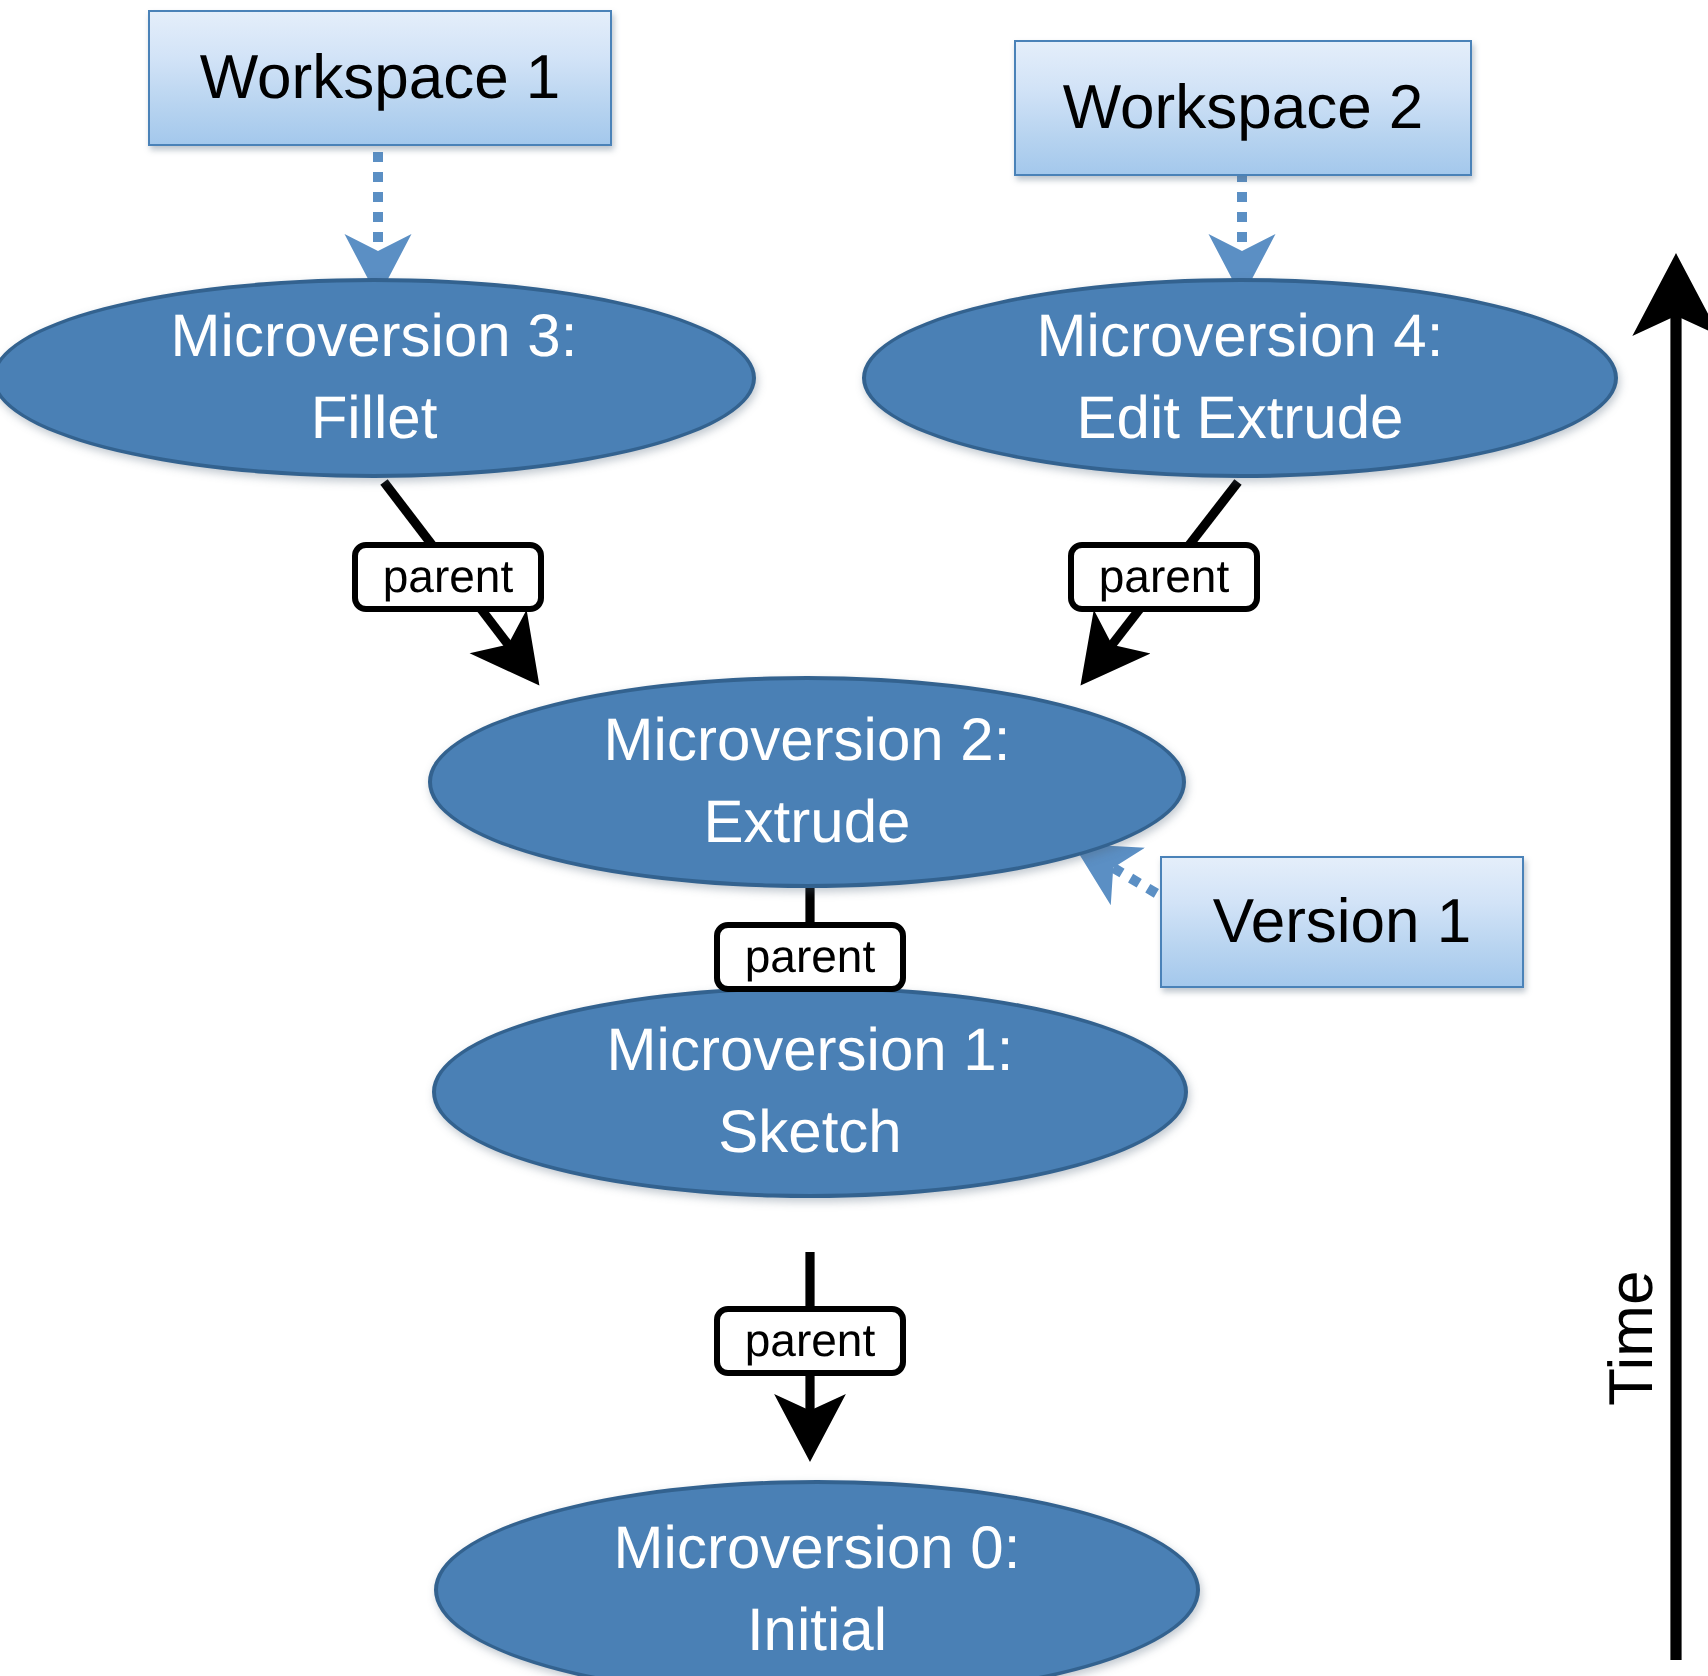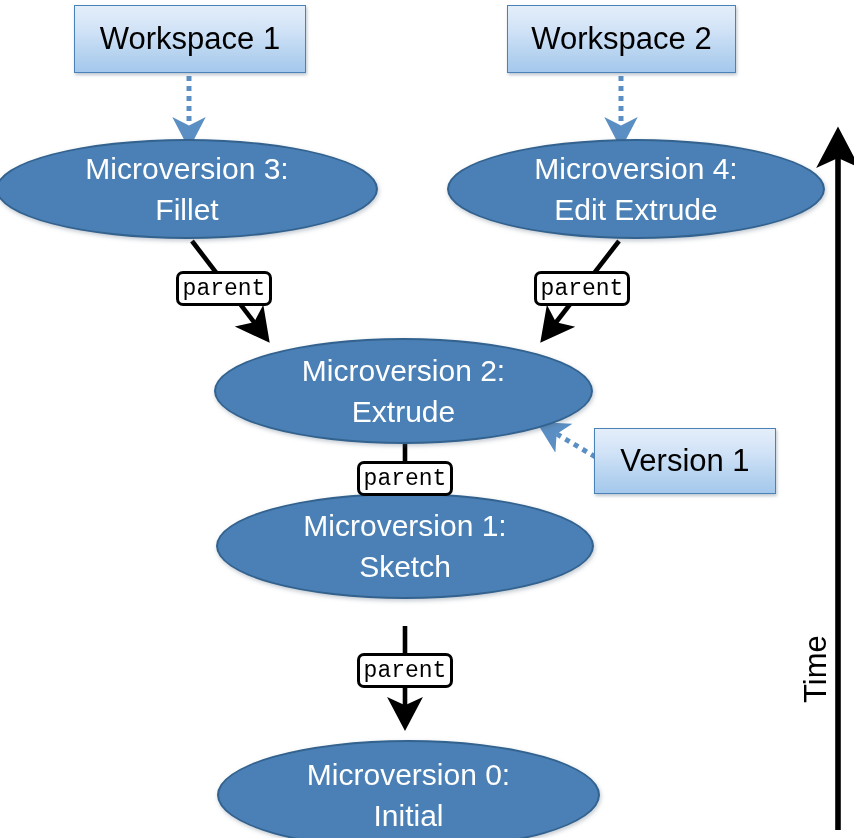--- a/index.html
+++ b/index.html
@@ -68,21 +68,20 @@
     border: 3.2px solid #000000;
     border-radius: 7px;
     background: #FFFFFF;
     display: flex;
     align-items: center;
     justify-content: center;
     color: #000000;
     font-size: 23px;
     white-space: nowrap;
     z-index: 5;
-    font-family: Liberation Mono, monospace;
   }
 
   
   .time-label {
     position: absolute;
     color: #000000;
     font-size: 31px;
     white-space: nowrap;
     transform-origin: left top;
     transform: rotate(-90deg);
@@ -120,48 +119,48 @@
 
     <line x1="405" y1="626" x2="405" y2="720" stroke="#000000" stroke-width="4.6" marker-end="url(#arrow-black)"></line>
 
     <line x1="838" y1="830" x2="838" y2="140" stroke="#000000" stroke-width="5.6" marker-end="url(#arrow-black)"></line>
   </svg>
 
   <div class="wsbox" style="left:74px; top:5px; width:232px; height:68px;">
     <span>Workspace 1</span>
   </div>
 
-  <div class="wsbox" style="left:507px; top:5px; width:229px; height:68px;text-align:center;">
+  <div class="wsbox" style="left:507px; top:20px; width:229px; height:68px;text-align:center;">
     <span>Workspace 2</span>
   </div>
 
   <div class="ellipse" style="left:-4px; top:139px; width:382px; height:100px;">
     <span class="line1">Microversion 3:</span>
     <span class="line2">Fillet</span>
   </div>
 
-  <div class="ellipse" style="left:447px; top:139px; width:378px; height:100px;">
+  <div class="ellipse" style="left:431px; top:139px; width:378px; height:100px;">
     <span class="line1">Microversion 4:</span>
     <span class="line2">Edit Extrude</span>
   </div>
 
   <div class="parent-tag" style="left:176px; top:271px; width:96px; height:35px;">
     <span>parent</span>
   </div>
 
   <div class="parent-tag" style="left:534px; top:271px; width:96px; height:35px;">
     <span>parent</span>
   </div>
 
   <div class="ellipse" style="left:214px; top:338px; width:379px; height:106px;">
     <span class="line1">Microversion 2:</span>
     <span class="line2">Extrude</span>
   </div>
 
-  <div class="wsbox" style="left:594px; top:428px; width:182px; height:66px;">
+  <div class="wsbox" style="left:580px; top:428px; width:182px; height:66px;">
     <span>Version 1</span>
   </div>
 
   <div class="parent-tag" style="left:357px; top:461px; width:96px; height:35px;">
     <span>parent</span>
   </div>
 
   <div class="ellipse" style="left:216px; top:493px; width:378px; height:106px;text-align:center;">
     <span class="line1">Microversion 1:</span>
     <span class="line2">Sketch</span>

